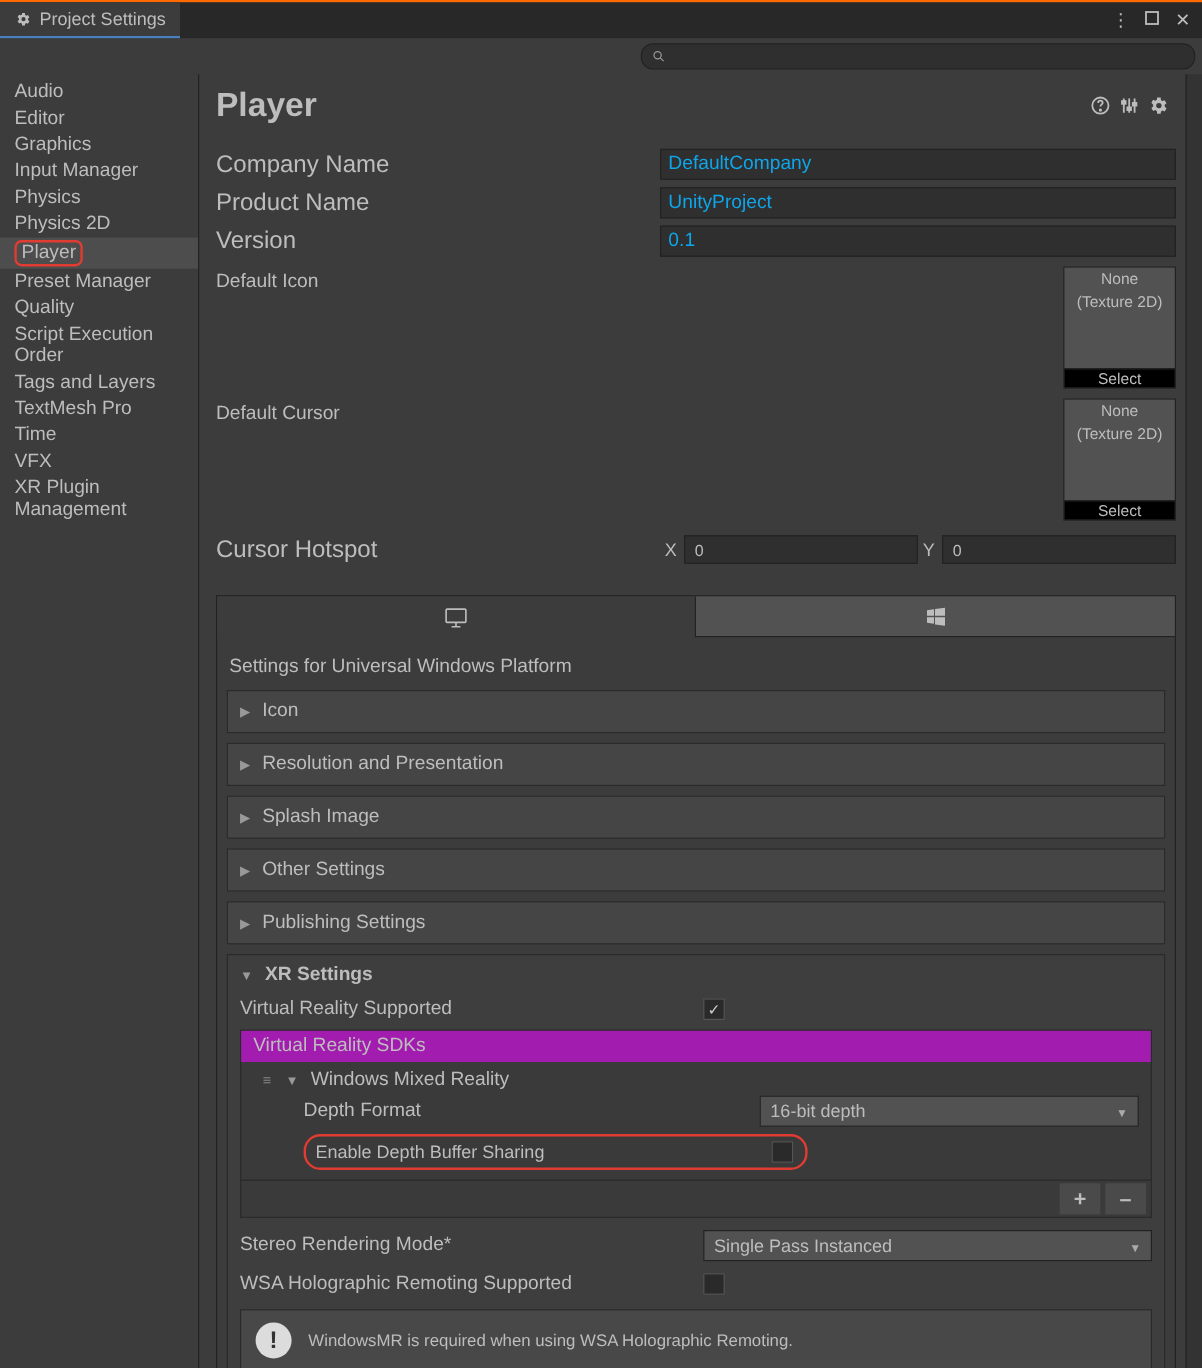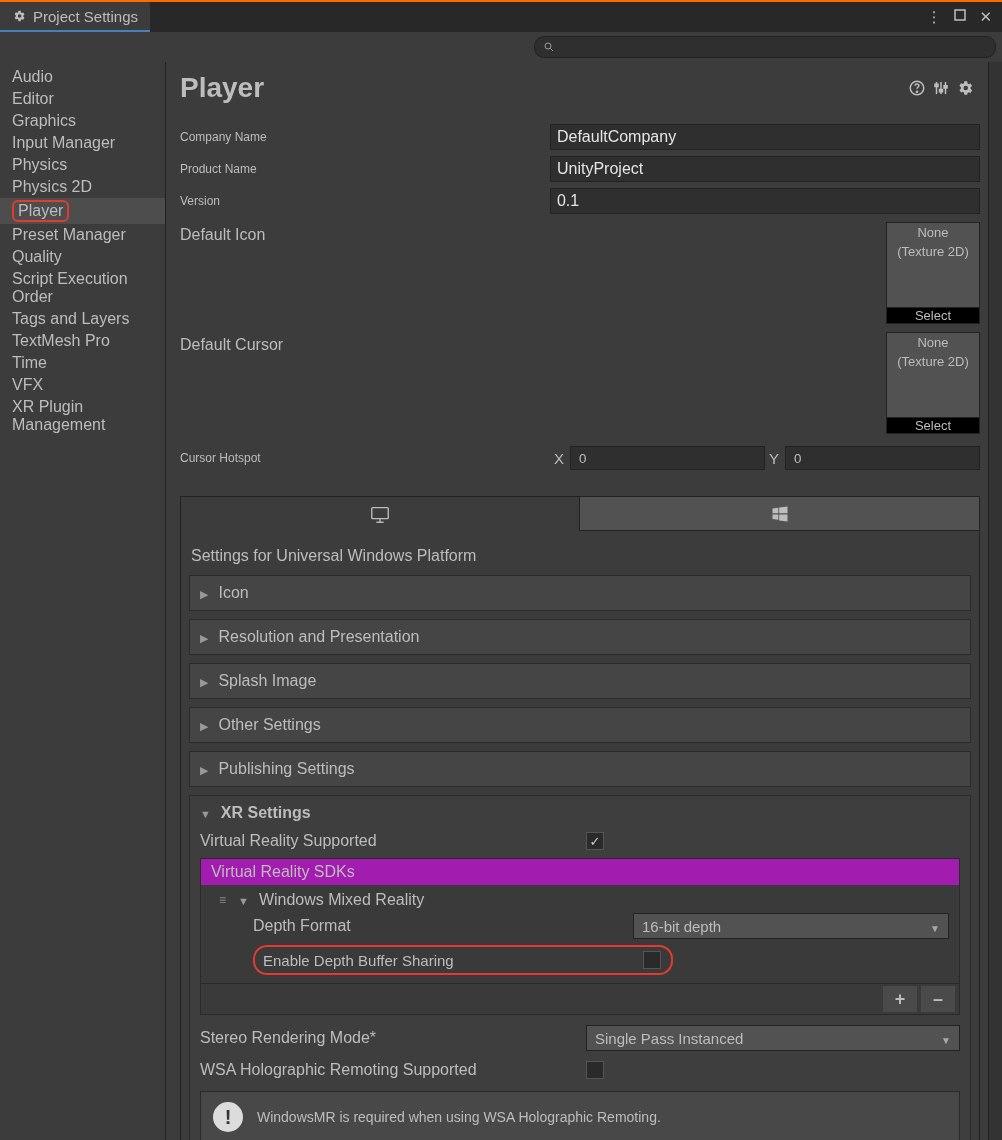--- a/index.html
+++ b/index.html
@@ -96,27 +96,27 @@
   font-size: 28px;
   font-weight: 600;
   flex: 1;
 }
 .icon-btn { width: 24px; text-align: center; }
 .field-row {
   display: flex;
   align-items: center;
   margin-bottom: 6px;
 }
-.field-label { width: 370px; font-size: 12px; }
+.field-label { width: 370px; font-size: 20px; }
 .text-input {
   flex: 1;
   background: #2f2f2f;
   border: 1px solid #222;
   height: 26px;
-  color: #e5e5e5;
+  color: #0ea5e9;
   padding: 0 6px;
   font-size: 16px;
 }
 .asset-row {
   display: flex;
   align-items: flex-start;
   margin-top: 8px;
 }
 .asset-label { width: 370px; font-size: 16px; padding-top: 4px; }
 .asset-spacer { flex: 1; }
@@ -128,21 +128,21 @@
   text-align: center;
 }
 .asset-none { padding: 2px 0; }
 .asset-body { height: 46px; }
 .asset-select { background: #000000; border-top: 1px solid #222; font-size: 13px; }
 .hotspot-row {
   display: flex;
   align-items: center;
   margin-top: 12px;
 }
-.hotspot-label { width: 370px; font-size: 12px; }
+.hotspot-label { width: 370px; font-size: 20px; }
 .hotspot-x-label, .hotspot-y-label { margin: 0 6px 0 4px; }
 .hotspot-input {
   flex: 1;
   background: #2f2f2f;
   border: 1px solid #222;
   height: 24px;
   color: #bdbdbd;
   padding: 0 8px;
 }
 .platform-box {

